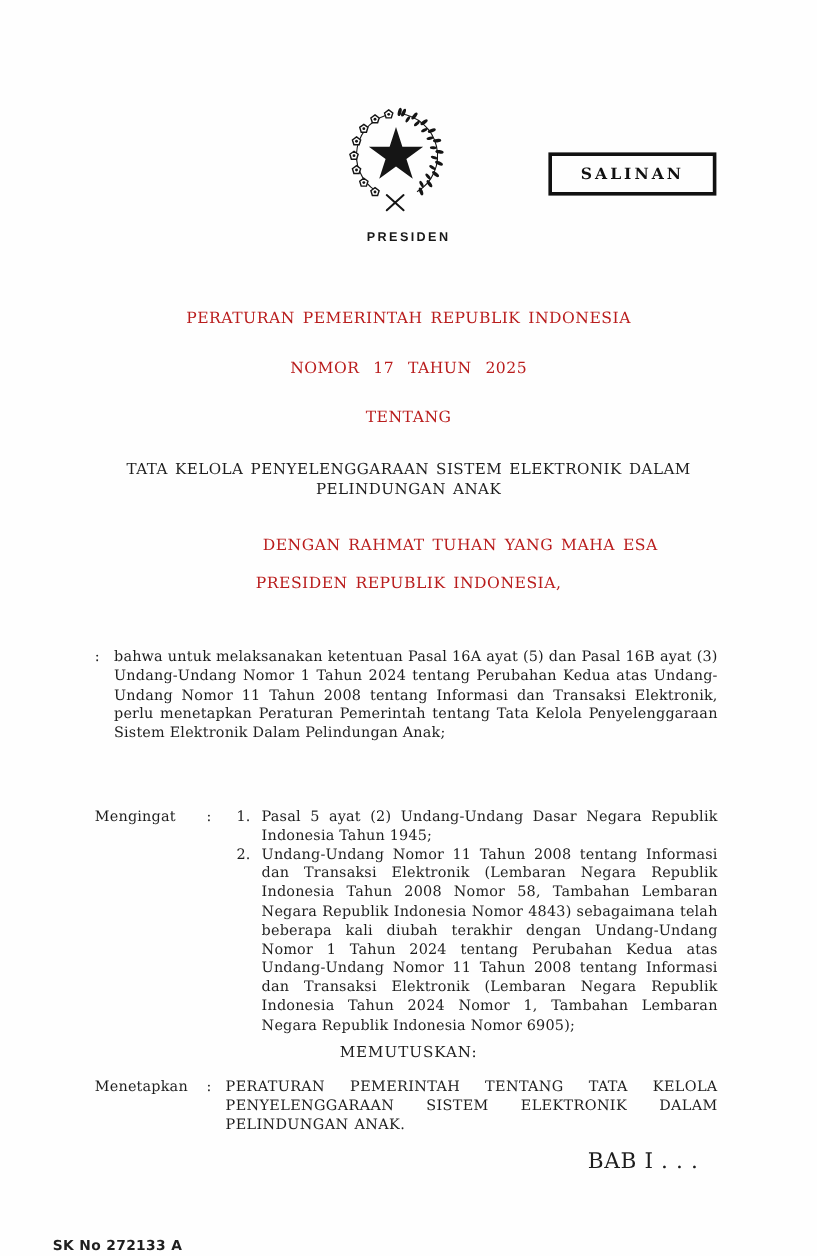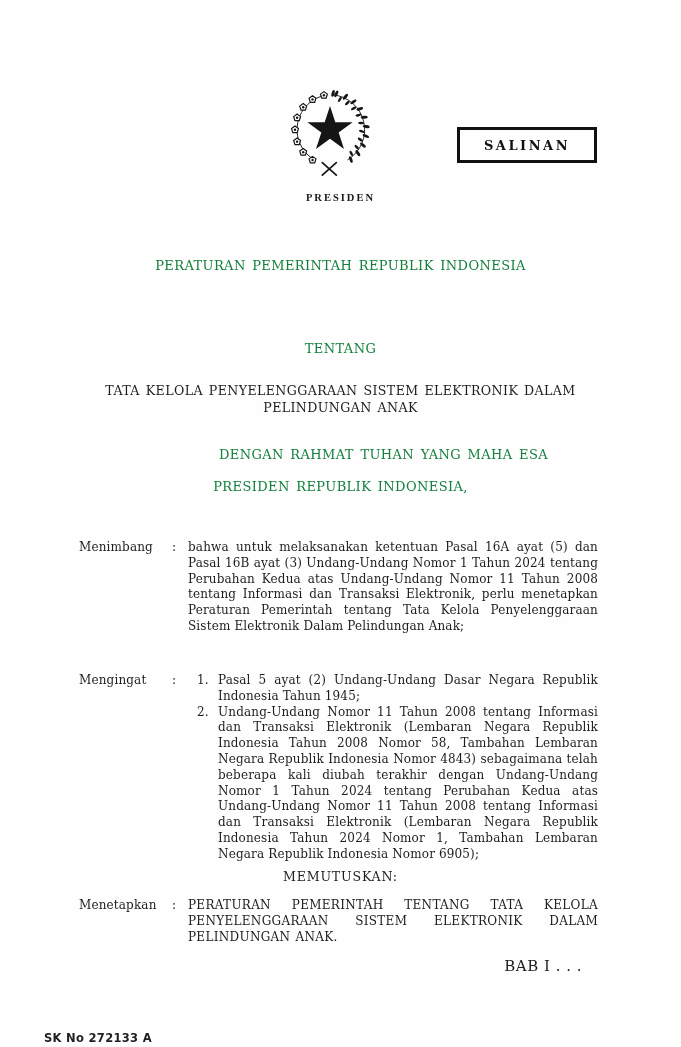--- a/index.html
+++ b/index.html
@@ -12,33 +12,33 @@
   .ctr{left:0;width:100%;text-align:center;}
 
   
   .emblem-svg{left:288px;top:89px;width:84px;height:94px;}
   .emblem-svg .st{fill:#151515;}
   .emblem-svg .arc{fill:none;stroke:#151515;stroke-width:1.3;}
   .emblem-svg .fl path{fill:#ffffff;stroke:#151515;stroke-width:1.7;}
   .emblem-svg .fl circle{fill:#151515;}
   .emblem-svg ellipse{fill:#151515;}
   .emblem-svg .stm{stroke:#151515;stroke-width:2.4;fill:none;stroke-linecap:round;}
-  .cap{font-family:Liberation Serif, serif;font-weight:bold;color:#181818;}
+  .cap{font-family:Liberation Sans, sans-serif;font-weight:bold;color:#181818;}
   .cap1{top:192px;font-size:10.5px;letter-spacing:2px;}
   .cap2{top:205px;font-size:10px;letter-spacing:1.2px;}
 
   
   .salinan{
     left:457px;top:127px;width:140px;height:36px;box-sizing:border-box;
     border:3px solid #111;display:flex;align-items:center;justify-content:center;
     font-weight:bold;font-size:13px;letter-spacing:2.5px;color:#111;
   }
 
   
-  .h{font-size:13px;letter-spacing:0.4px;word-spacing:2px;color:#15803d;}
+  .h{font-size:13px;letter-spacing:0.4px;word-spacing:2px;color:#b91c1c;}
   .t1{top:258px;}
   .t2{top:300px;word-spacing:7px;}
   .t3{top:341px;}
   .subject{top:383px;left:80px;width:521px;text-align:center;font-size:12.6px;
            letter-spacing:0.4px;word-spacing:1.5px;line-height:16.5px;}
   .t4{top:447px;padding-left:43px;}
   .t5{top:479px;}
   .memutuskan{top:869px;font-size:12.6px;letter-spacing:0.8px;}
 
   
@@ -49,21 +49,21 @@
   .row-body{flex:1;min-width:0;}
   .just{text-align:justify;}
   .menimbang{top:540px;}
   .mengingat{top:652px;margin-top:21px;}
   .menetapkan{top:898px;}
   .caps{letter-spacing:0.3px;word-spacing:1px;}
   .oli{display:flex;}
   .oli-num{flex:0 0 30px;width:30px;box-sizing:border-box;padding-left:9px;}
   .oli-text{flex:1;min-width:0;text-align:justify;}
 
-  .bab{top:957px;right:99px;font-size:15px;letter-spacing:0.5px;}
+  .bab{top:957px;right:99px;font-size:18px;letter-spacing:0.5px;}
   .serial{left:44px;top:1002px;font-family:"DejaVu Sans",sans-serif;
           font-weight:bold;font-size:11.5px;color:#1f1f1f;letter-spacing:0.3px;margin-top:29px;}
 </style>
 </head>
 <body>
 
 <div class="page">
 
   <svg class="abs emblem-svg" viewBox="0 0 120 134" xmlns="http://www.w3.org/2000/svg">
     <path class="arc" d="M55,8.5 A50,50 0 0 0 36,100"></path>
@@ -126,27 +126,27 @@
     <ellipse cx="90.4" cy="91.8" rx="1.8" ry="4.2" transform="rotate(153 90.4 91.8)"></ellipse>
 
     <path class="stm" d="M49,105 L69,123 M69,105 L49,123"></path>
   </svg>
 
   <div class="abs ctr cap cap1">PRESIDEN</div>
 
   <div class="abs salinan">SALINAN</div>
 
   <div class="abs ctr h t1">PERATURAN PEMERINTAH REPUBLIK INDONESIA</div>
+  <div class="abs ctr h t2">NOMOR 17 TAHUN 2025</div>
   <div class="abs ctr h t3">TENTANG</div>
   <div class="abs subject">TATA KELOLA PENYELENGGARAAN SISTEM ELEKTRONIK DALAM PELINDUNGAN ANAK</div>
   <div class="abs ctr h t4">DENGAN RAHMAT TUHAN YANG MAHA ESA</div>
   <div class="abs ctr h t5">PRESIDEN REPUBLIK INDONESIA,</div>
 
   <div class="abs row menimbang">
-    <div class="row-label">Menimbang</div>
     <div class="row-colon">:</div>
     <div class="row-body just">bahwa untuk melaksanakan ketentuan Pasal 16A ayat (5) dan Pasal 16B ayat (3) Undang-Undang Nomor 1 Tahun 2024 tentang Perubahan Kedua atas Undang-Undang Nomor 11 Tahun 2008 tentang Informasi dan Transaksi Elektronik, perlu menetapkan Peraturan Pemerintah tentang Tata Kelola Penyelenggaraan Sistem Elektronik Dalam Pelindungan Anak;</div>
   </div>
 
   <div class="abs row mengingat">
     <div class="row-label">Mengingat</div>
     <div class="row-colon">:</div>
     <div class="row-body">
       <div class="oli">
         <div class="oli-num">1.</div>

